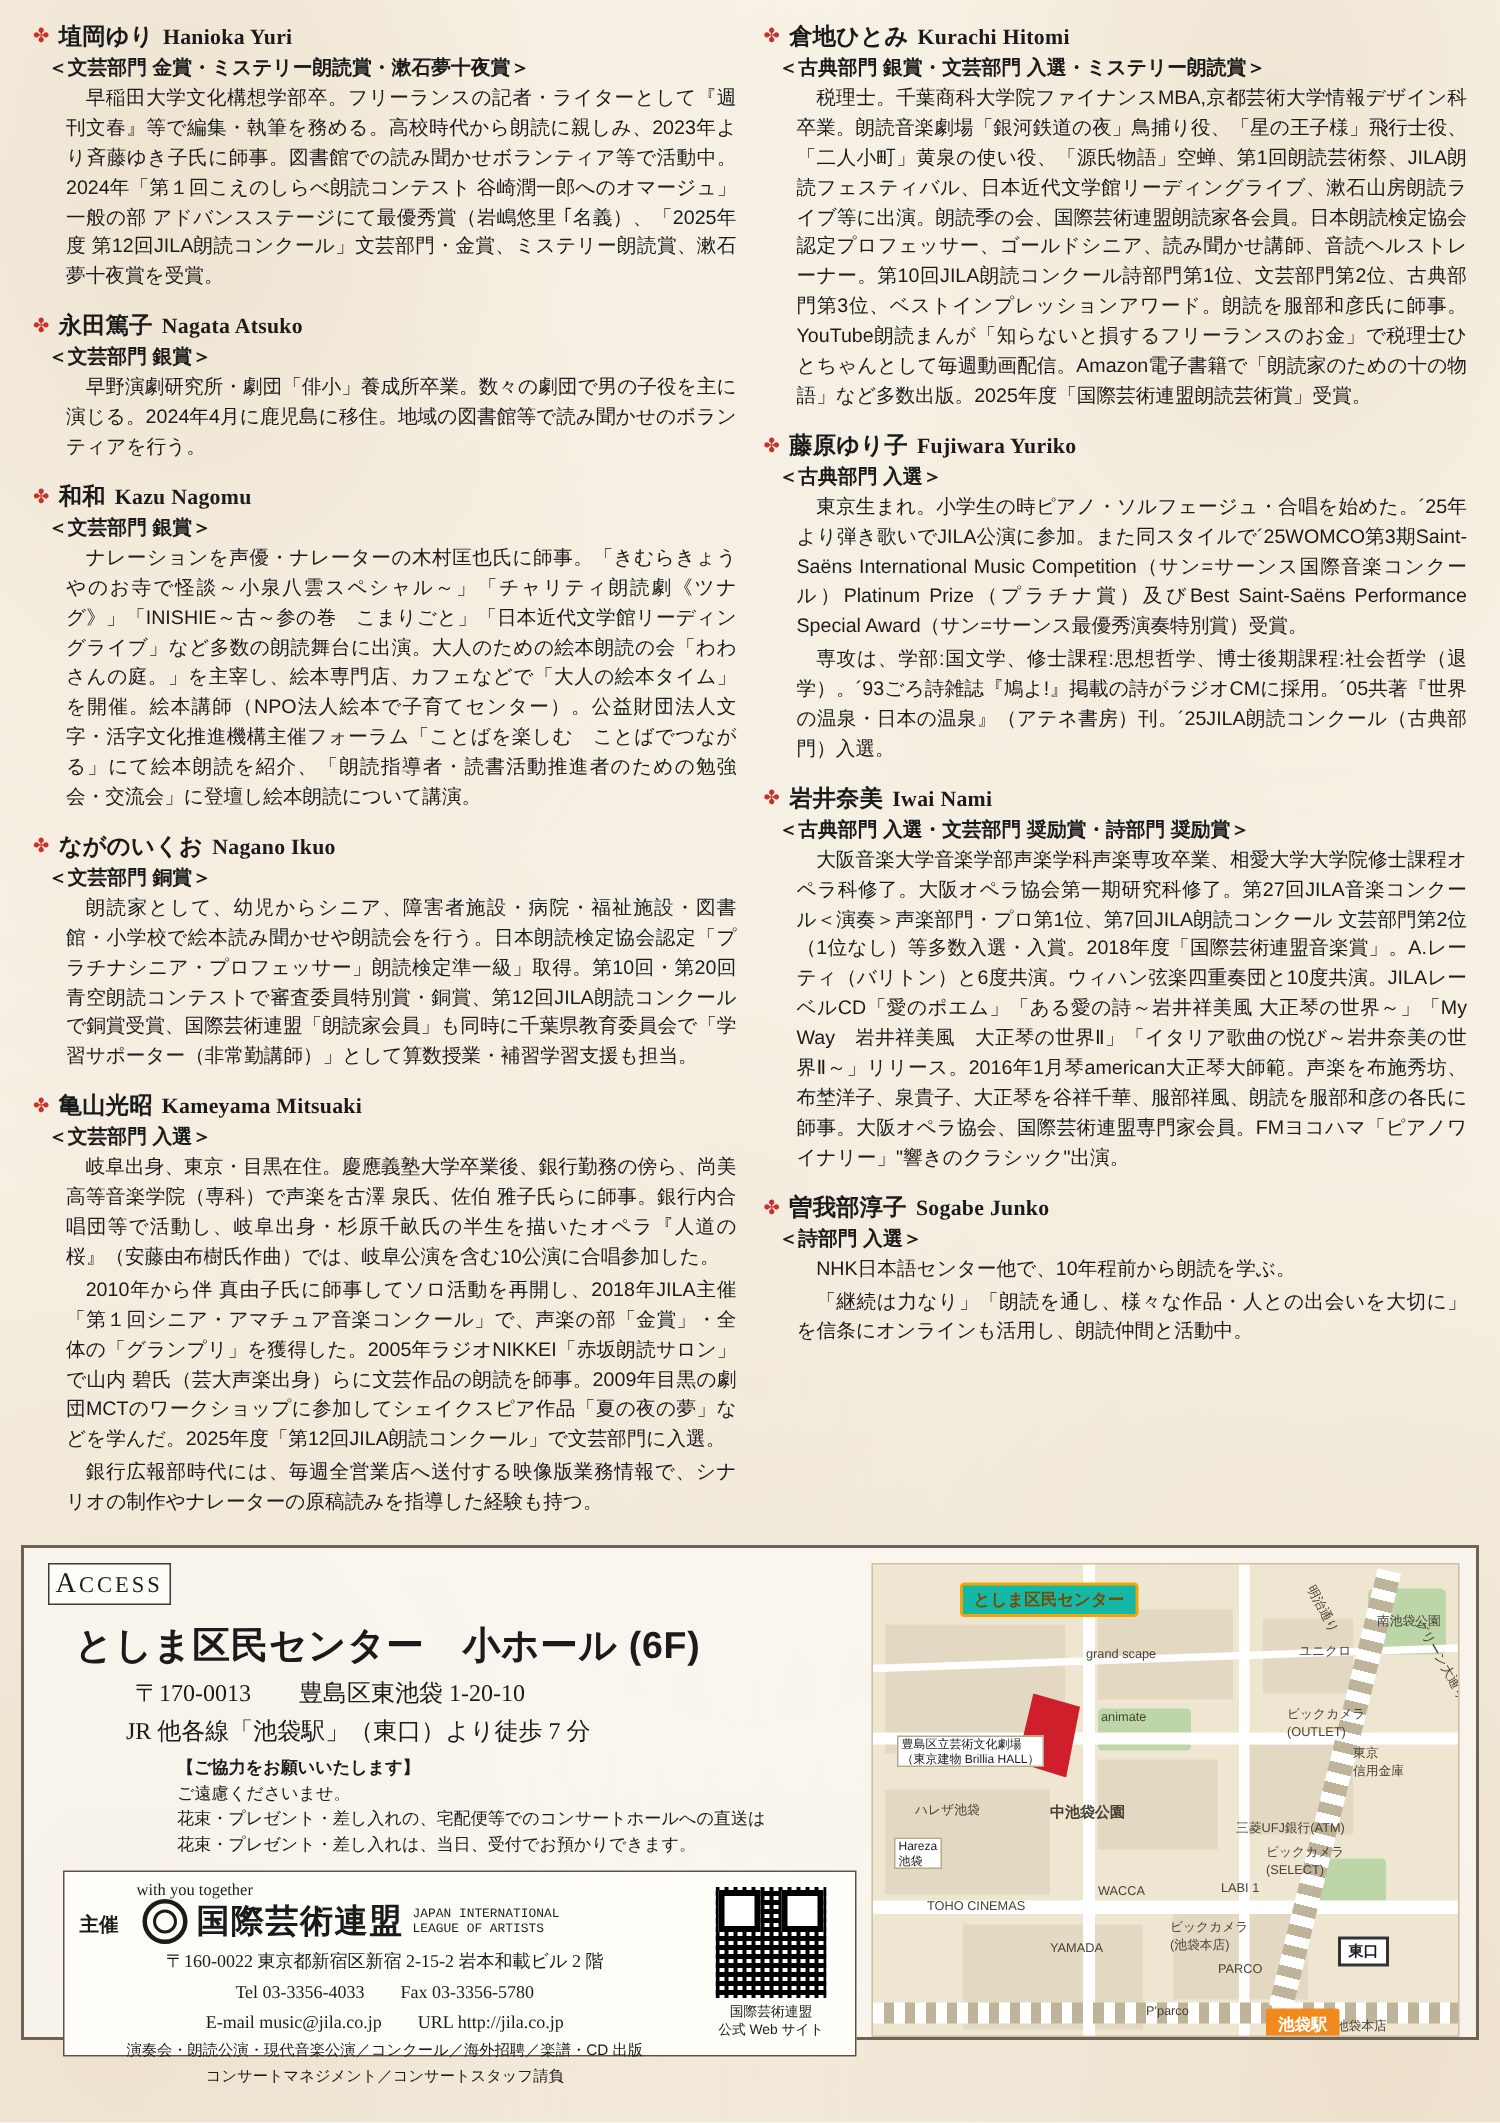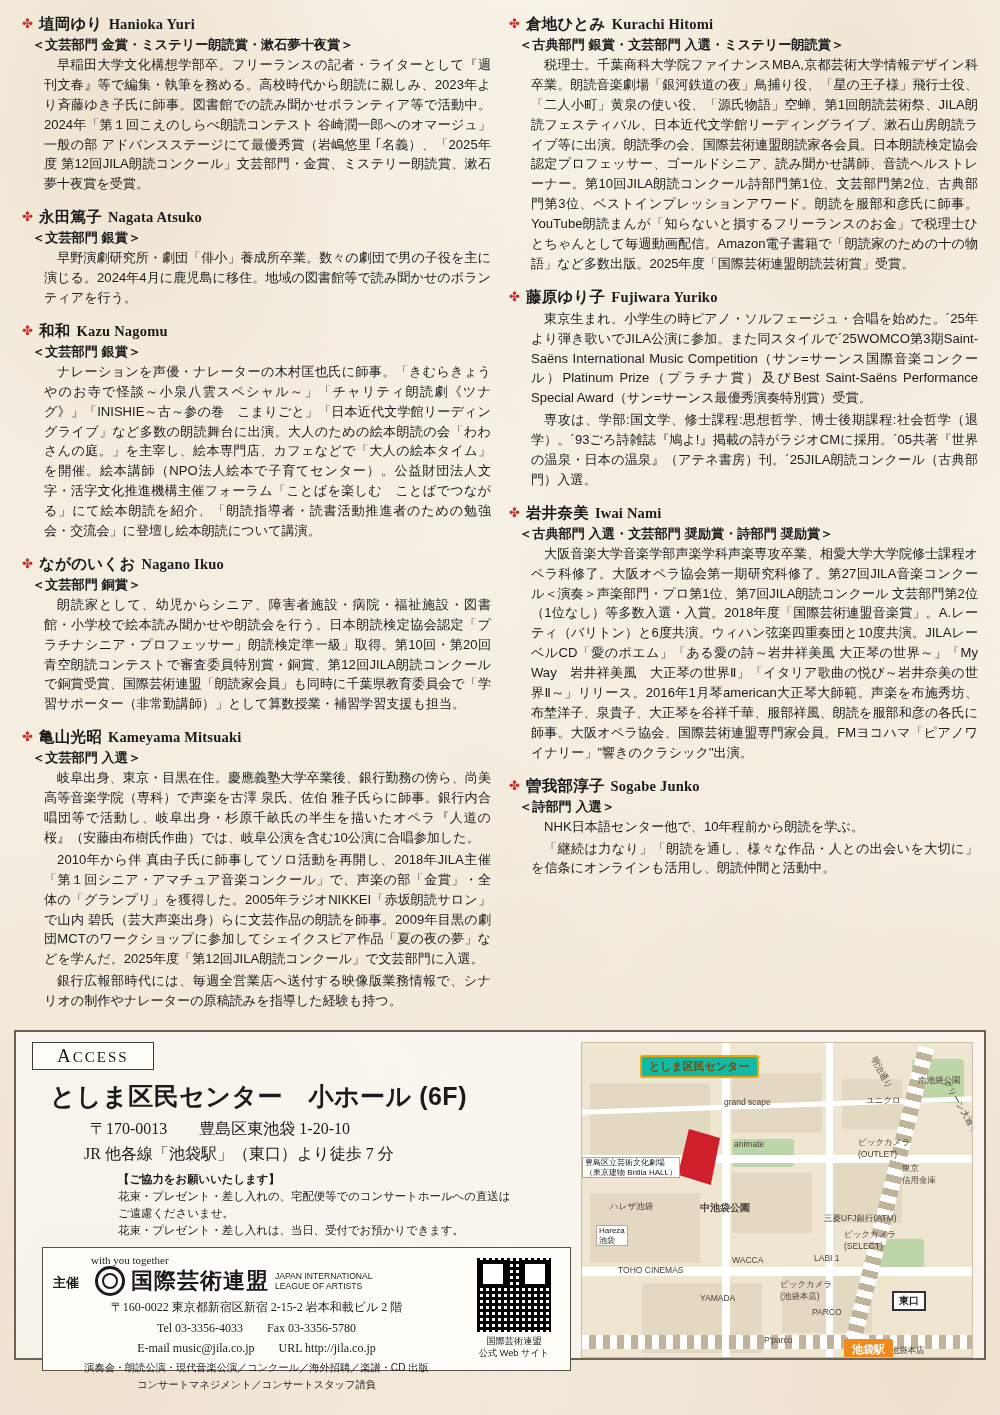--- a/index.html
+++ b/index.html
@@ -65,21 +65,21 @@
     background:rgba(255,255,255,.55);
     height:330px;
     box-sizing:border-box;
     position:relative;
   }
   .access-inner{display:flex;height:100%;}
   .access-left{width:565px;padding:10px 0 0 16px;box-sizing:border-box;}
   .access-label{
     display:inline-block;
     border:1.6px solid #3b3b3b;
-    padding:2px 24px;
+    padding:2px 4px;
     font-family:"Liberation Serif",serif;
     font-size:19px;letter-spacing:2px;
     background:#fffdf8;
   }
   .access-label .small-caps{font-size:15px;}
   .venue{
     font-size:25px;font-weight:bold;margin:10px 0 6px 18px;
     letter-spacing:.5px;
   }
   .addr{font-size:16px;margin:2px 0 2px 58px;font-family:"Liberation Serif",serif;}
@@ -105,21 +105,21 @@
   .logo-row{display:flex;align-items:center;gap:6px;margin-left:44px;}
   .with-you{font-size:11px;font-family:"Liberation Serif",serif;margin-left:40px;}
   .seal{
     width:30px;height:30px;border-radius:50%;
     border:3px solid #1b1b1b;
     display:flex;align-items:center;justify-content:center;
     box-sizing:border-box;
   }
   .seal i{display:block;width:12px;height:12px;border:2.5px solid #1b1b1b;border-radius:50%;}
   .org-ja{font-size:22px;font-weight:bold;letter-spacing:1px;}
-  .org-en{font-size:8.6px;line-height:1.25;font-family:Liberation Sans, sans-serif;}
+  .org-en{font-size:8.6px;line-height:1.25;font-family:Liberation Mono, monospace;}
   .sponsor-addr{font-size:12px;line-height:1.45;text-align:center;margin-top:3px;font-family:"Liberation Serif",serif;}
   .sponsor-tail{font-size:10.2px;line-height:1.4;text-align:center;margin-top:3px;}
   .qr-block{width:96px;text-align:center;padding-left:4px;}
   .qr{
     width:74px;height:74px;margin:2px auto 2px auto;
     background-color:#fff;
     background-image:
       repeating-linear-gradient(90deg,#000 0 3px,transparent 3px 6px),
       repeating-linear-gradient(0deg,#000 0 3px,transparent 3px 6px);
     background-size:6px 6px,6px 6px;
@@ -251,20 +251,21 @@
           <p>税理士。千葉商科大学院ファイナンスMBA,京都芸術大学情報デザイン科卒業。朗読音楽劇場「銀河鉄道の夜」鳥捕り役、「星の王子様」飛行士役、「二人小町」黄泉の使い役、「源氏物語」空蝉、第1回朗読芸術祭、JILA朗読フェスティバル、日本近代文学館リーディングライブ、漱石山房朗読ライブ等に出演。朗読季の会、国際芸術連盟朗読家各会員。日本朗読検定協会認定プロフェッサー、ゴールドシニア、読み聞かせ講師、音読ヘルストレーナー。第10回JILA朗読コンクール詩部門第1位、文芸部門第2位、古典部門第3位、ベストインプレッションアワード。朗読を服部和彦氏に師事。YouTube朗読まんが「知らないと損するフリーランスのお金」で税理士ひとちゃんとして毎週動画配信。Amazon電子書籍で「朗読家のための十の物語」など多数出版。2025年度「国際芸術連盟朗読芸術賞」受賞。</p>
         </div>
       </div>
 
       <div class="entry">
         <div class="entry-head">
           <span class="flower">✤</span>
           <span class="name-ja">藤原ゆり子</span>
           <span class="name-en">Fujiwara Yuriko</span>
         </div>
+        <div class="award">＜古典部門 入選＞</div>
         <div class="bio">
           <p>東京生まれ。小学生の時ピアノ・ソルフェージュ・合唱を始めた。´25年より弾き歌いでJILA公演に参加。また同スタイルで´25WOMCO第3期Saint-Saëns International Music Competition（サン=サーンス国際音楽コンクール）Platinum Prize（プラチナ賞）及びBest Saint-Saëns Performance Special Award（サン=サーンス最優秀演奏特別賞）受賞。</p>
           <p>専攻は、学部:国文学、修士課程:思想哲学、博士後期課程:社会哲学（退学）。´93ごろ詩雑誌『鳩よ!』掲載の詩がラジオCMに採用。´05共著『世界の温泉・日本の温泉』（アテネ書房）刊。´25JILA朗読コンクール（古典部門）入選。</p>
         </div>
       </div>
 
       <div class="entry">
         <div class="entry-head">
           <span class="flower">✤</span>
           <span class="name-ja">岩井奈美</span>
@@ -298,22 +299,22 @@
       <div class="access-left">
         <div class="access-label">
           <span>A</span><span class="small-caps">CCESS</span>
         </div>
         <div class="venue">としま区民センター　小ホール (6F)</div>
         <div class="addr">〒170-0013　　豊島区東池袋 1-20-10</div>
         <div class="addr2">JR 他各線「池袋駅」（東口）より徒歩 7 分</div>
 
         <div class="notice">
           <div class="nhead">【ご協力をお願いいたします】</div>
+          <div>ご遠慮くださいませ。</div>
           <div>花束・プレゼント・差し入れの、宅配便等でのコンサートホールへの直送は</div>
-          <div>ご遠慮くださいませ。</div>
           <div>花束・プレゼント・差し入れは、当日、受付でお預かりできます。</div>
         </div>
 
         <div class="sponsor">
           <div class="sponsor-left">
             <div class="shusai">主催</div>
             <div class="with-you">with you together</div>
             <div class="logo-row">
               <span class="seal">
                   <i></i>
@@ -382,21 +383,21 @@
 (SELECT)</div>
         <div class="lbl" style="left:198px;top:236px;white-space:pre;">ビックカメラ
 (池袋本店)</div>
         <div class="lbl" style="left:300px;top:302px;">西池袋本店</div>
         <div class="lbl" style="left:320px;top:120px;white-space:pre;">東京
 信用金庫</div>
         <div class="lbl" style="left:348px;top:58px;transform:rotate(60deg);">グリーン大通り</div>
         <div class="lbl" style="left:282px;top:24px;transform:rotate(62deg);">明治通り</div>
         <div class="lbl" style="left:236px;top:312px;">ワイロード</div>
 
-        <div class="poi" style="left:0;top:114px;white-space:pre;line-height:1.2;">豊島区立芸術文化劇場
+        <div class="poi" style="left:16px;top:114px;white-space:pre;line-height:1.2;">豊島区立芸術文化劇場
 （東京建物 Brillia HALL）</div>
         <div class="poi" style="left:14px;top:182px;white-space:pre;line-height:1.2;">Hareza
 池袋</div>
 
         <div class="station" style="left:310px;top:248px;">東口</div>
         <div class="orange" style="left:262px;top:296px;">池袋駅</div>
       </div>
 
     </div>
   </div>

